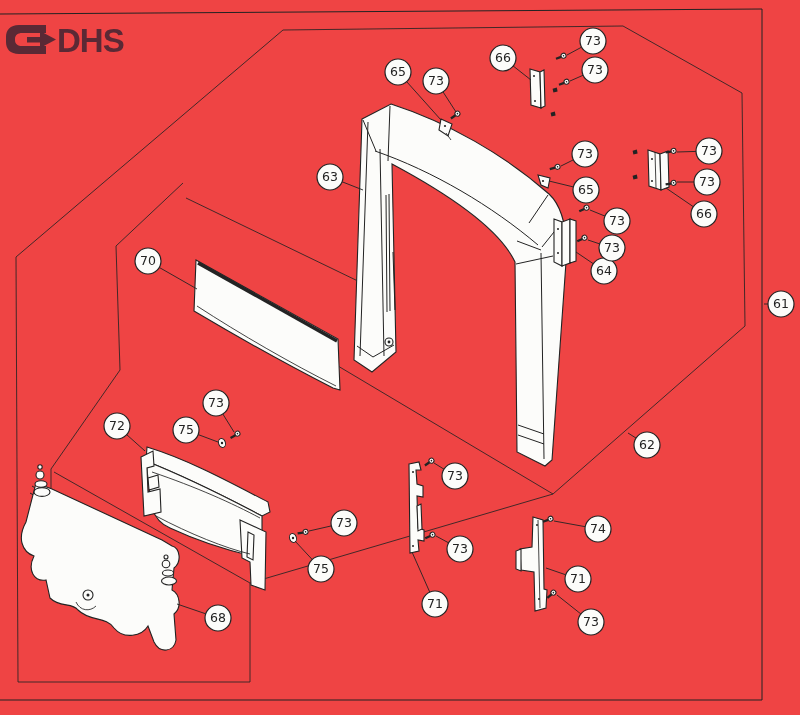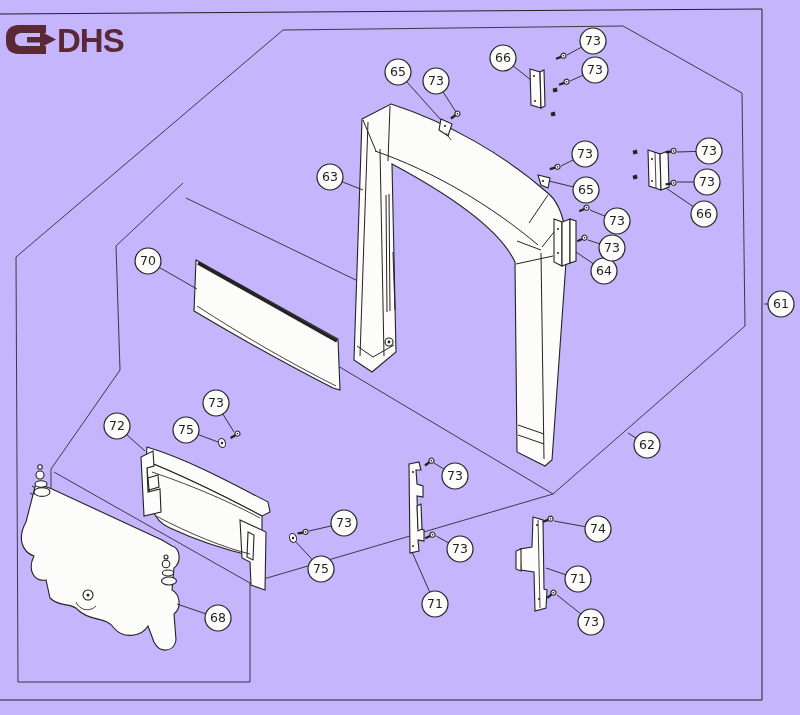--- a/index.html
+++ b/index.html
@@ -1,18 +1,18 @@
 <!DOCTYPE html>
 <html><head>
 <meta charset="utf-8">
 <style>
   html,body{margin:0;padding:0;background:#e8e8e6;}
   .page{
     width:800px;height:715px;position:relative;margin:0 auto;
-    background:#c4b5fd;overflow:hidden;
+    background:#ef4444;overflow:hidden;
     font-family:"DejaVu Sans",sans-serif;
   }
   svg{display:block;position:absolute;left:0;top:0;}
   .ln{fill:none;stroke:#232323;stroke-width:1;}
   .thin{fill:none;stroke:#232323;stroke-width:.85;}
   .pf{fill:#fcfcfa;stroke:#232323;stroke-width:1.1;}
   .pl{fill:none;stroke:#232323;stroke-width:1;}
   .thick{fill:none;stroke:#232323;stroke-width:3.4;}
   .leader{stroke:#232323;stroke-width:.9;}
   .bubble{fill:#fcfcfa;stroke:#232323;stroke-width:1.2;}

